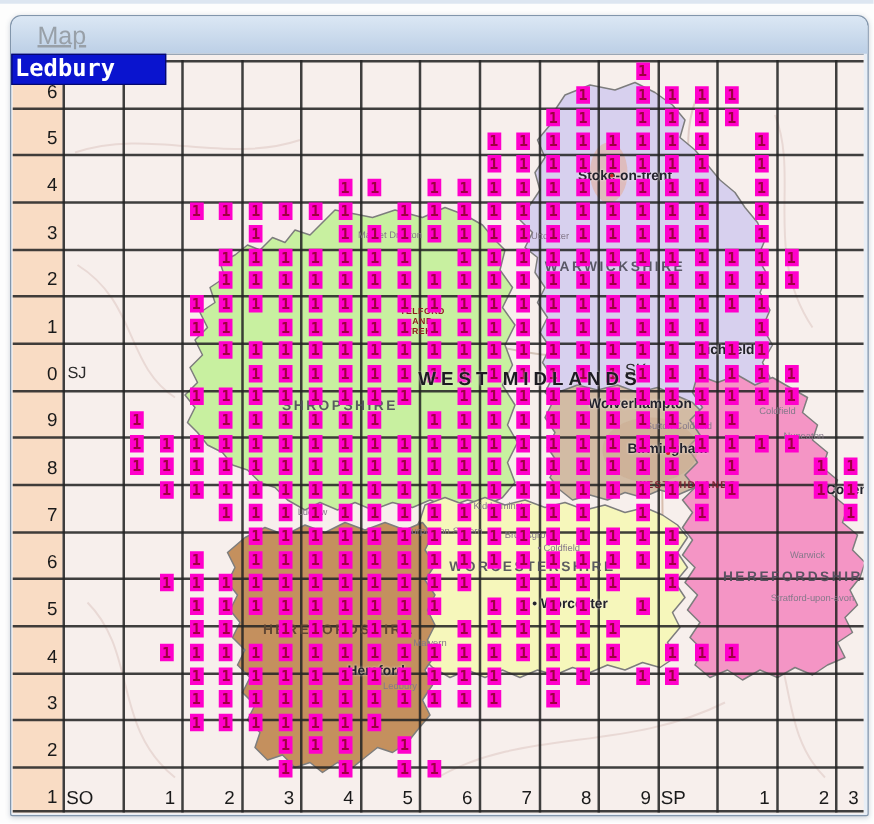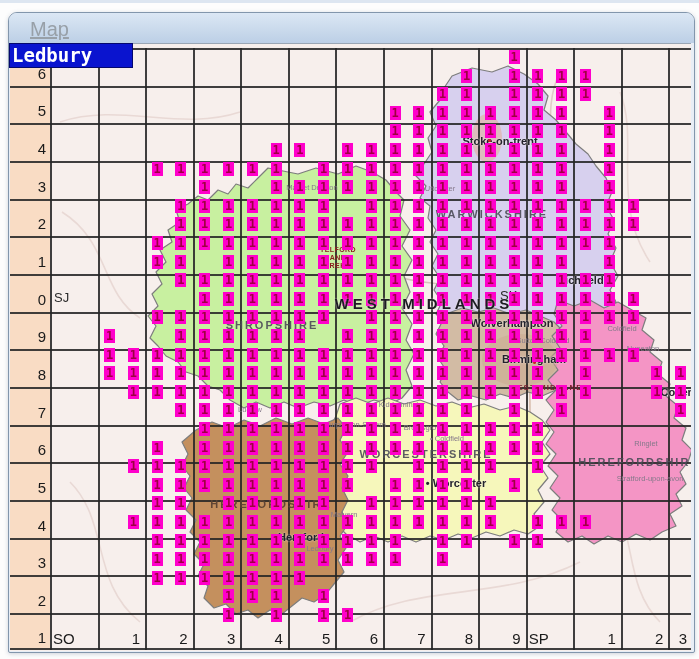--- a/index.html
+++ b/index.html
@@ -153,21 +153,21 @@
           <div class="mlab lab-town" style="left: 533px; top: 301px;">Sutton Coldfield</div>
           <div class="mlab lab-town" style="left: 633px; top: 309px;">Nuneaton</div>
           <div class="mlab lab-city" style="left: 524px; top: 321px;">Birmingham</div>
           <div class="mlab lab-tinyred2" style="left: 539px; top: 348px;">WEST MIDLANDS</div>
           <div class="mlab lab-city" style="left: 671px; top: 354px;">• Coventry</div>
           <div class="mlab lab-town" style="left: 240px; top: 370px;">Ludlow</div>
           <div class="mlab lab-town" style="left: 392px; top: 365px;">Kidderminster</div>
           <div class="mlab lab-town" style="left: 342px; top: 385px;">Stourport-on-Severn</div>
           <div class="mlab lab-town" style="left: 414px; top: 388px;">Bromsgrove</div>
           <div class="mlab lab-town" style="left: 437px; top: 399px;">• Coldfield</div>
-          <div class="mlab lab-town" style="left: 636px; top: 404px;">Ringlet</div>
+          <div class="mlab lab-town" style="left: 636px; top: 404px;">Warwick</div>
           <div class="mlab lab-county" style="left: 416px; top: 416px;">WORCESTERSHIRE</div>
           <div class="mlab lab-county" style="left: 629px; top: 424px;">HEREFORDSHIRE</div>
           <div class="mlab lab-city" style="left: 446px; top: 445px;">• Worcester</div>
           <div class="mlab lab-town" style="left: 640px; top: 439px;">Stratford-upon-avon</div>
           <div class="mlab lab-county2" style="left: 261px; top: 466px;">HEREFORDSHIRE</div>
           <div class="mlab lab-town" style="left: 334px; top: 475px;">Malvern</div>
           <div class="mlab lab-city" style="left: 291px; top: 499px;">Hereford</div>
           <div class="mlab lab-town" style="left: 310px; top: 509px; text-align: right;">Ledbury</div>
           <div class="dot" style="left: 523px; top: 317px;"></div>
           <div class="dot" style="left: 478px; top: 95px;"></div>

